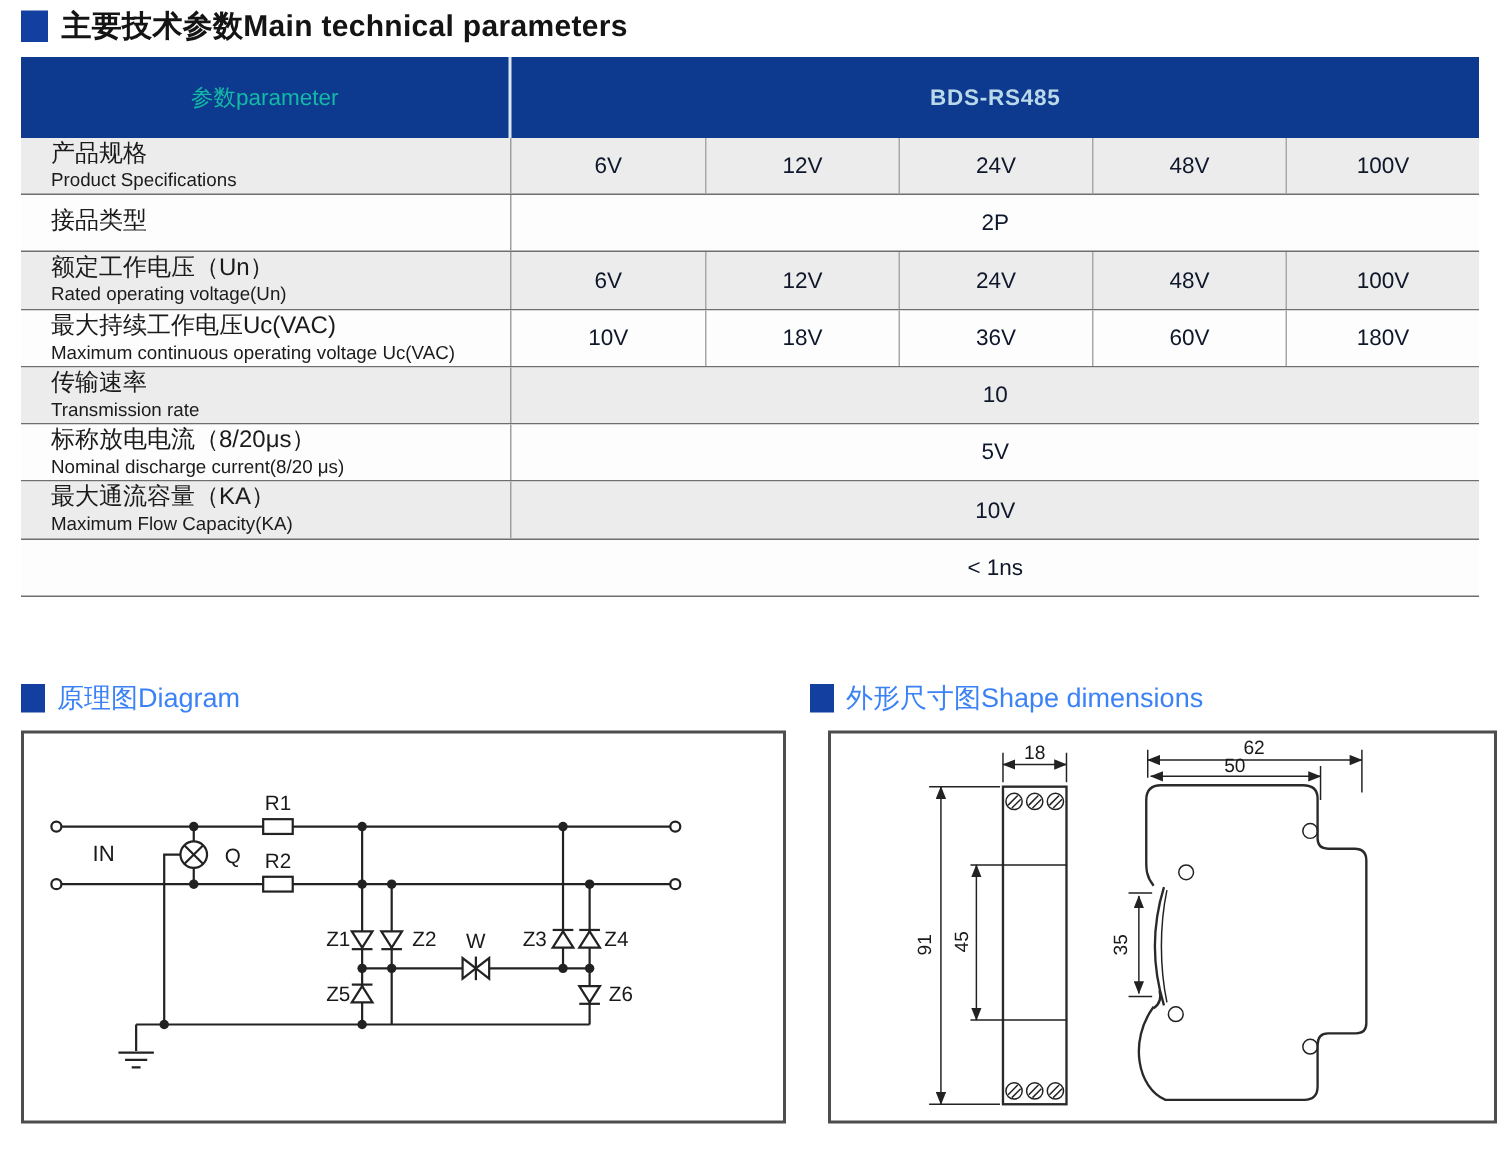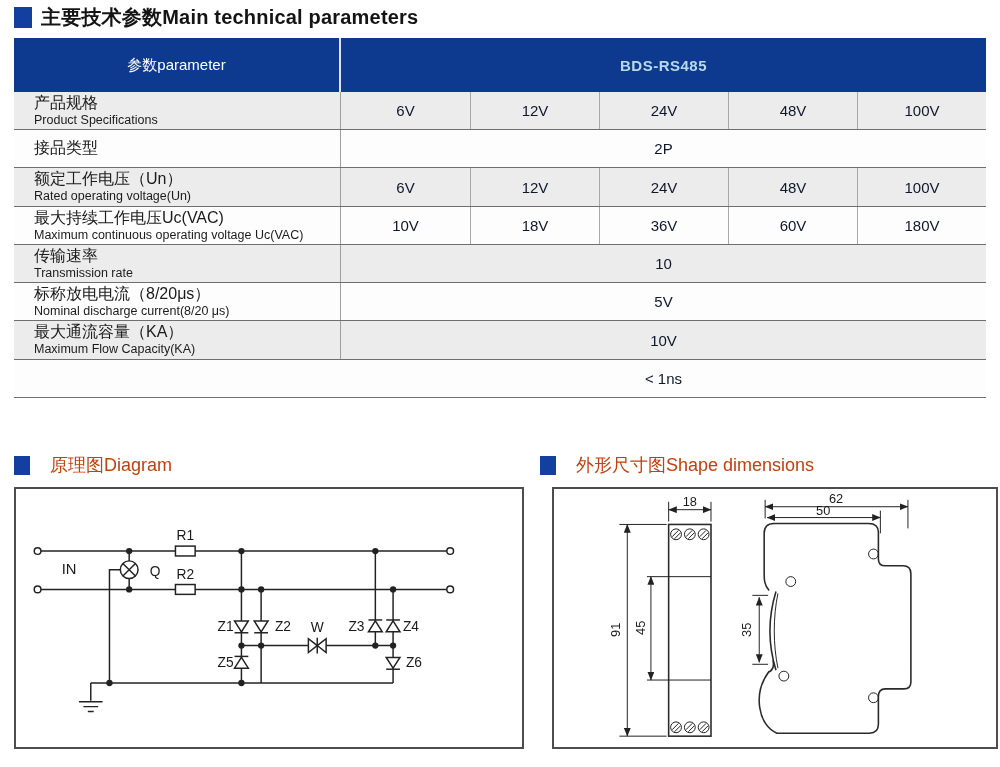--- a/index.html
+++ b/index.html
@@ -7,38 +7,38 @@
     width:1000px;height:767px;position:relative;background:#ffffff;
     font-family:"Liberation Sans",sans-serif;color:#1b1b1b;overflow:hidden;
   }
   
   .page-title{position:absolute;left:14px;top:4px;display:flex;align-items:center;gap:9px;}
   .bullet{width:18px;height:21px;background:#1340a0;}
   .page-title .txt{font-size:20px;font-weight:600;color:#141414;letter-spacing:.2px;}
   
   .spec-table{position:absolute;left:14px;top:38px;width:972px;}
   .t-header{display:grid;grid-template-columns:327px 1fr;height:54px;background:#0d3a8e;}
-  .th{display:flex;align-items:center;justify-content:center;font-size:15px;color:#ffffff;}
+  .th{display:flex;align-items:center;justify-content:center;font-size:15px;color:#14b8a6;}
   .th.param{border-right:2px solid #dde7f3;}
   .th.model{color:#b9d9ea;font-weight:bold;letter-spacing:.5px;}
   .t-body{width:100%;}
   .t-row{display:grid;grid-template-columns:327px repeat(5,1fr);min-height:37.2px;border-bottom:1.5px solid #6f6f6f;}
   .t-row:nth-child(odd){background:#ececec;}
   .t-row:nth-child(even){background:#fdfdfd;}
   .cell{box-sizing:border-box;}
   .cell.param{display:flex;flex-direction:column;justify-content:center;padding:2px 6px 2px 20px;border-right:1px solid #9f9f9f;}
   .cell.param .zh{font-size:16px;line-height:1.18;color:#1b1b1b;}
   .cell.param .en{font-size:12.5px;line-height:1.15;color:#1b1b1b;}
   .cell.val{display:flex;align-items:center;justify-content:center;font-size:15px;color:#0f172a;}
   .cell.val + .cell.val{border-left:1px solid #a8a8a8;}
   .cell.val.merged{grid-column:2 / 7;}
   
   .sec{position:absolute;top:453px;display:flex;align-items:center;gap:8px;}
   .sec .bullet2{width:16px;height:19px;background:#1340a0;}
-  .sec .txt{font-size:18px;color:#c2410c;margin-left:12px;}
+  .sec .txt{font-size:18px;color:#3b82f6;}
   #sec-diagram{left:14px;} #sec-shape{left:540px;}
   
   .panel{position:absolute;top:487px;height:262px;border:2px solid #4d4d4d;background:#fff;box-sizing:border-box;}
   #panel-circuit{left:14px;width:510px;}
   #panel-shape{left:552px;width:446px;}
   .panel svg{display:block;width:100%;height:100%;}
   svg text{font-family:"Liberation Sans",sans-serif;fill:#1a1a1a;}
   .lbl{font-size:14px;}
   .dim{font-size:13px;}
   .wire{stroke:#222;stroke-width:1.5;fill:none;}

